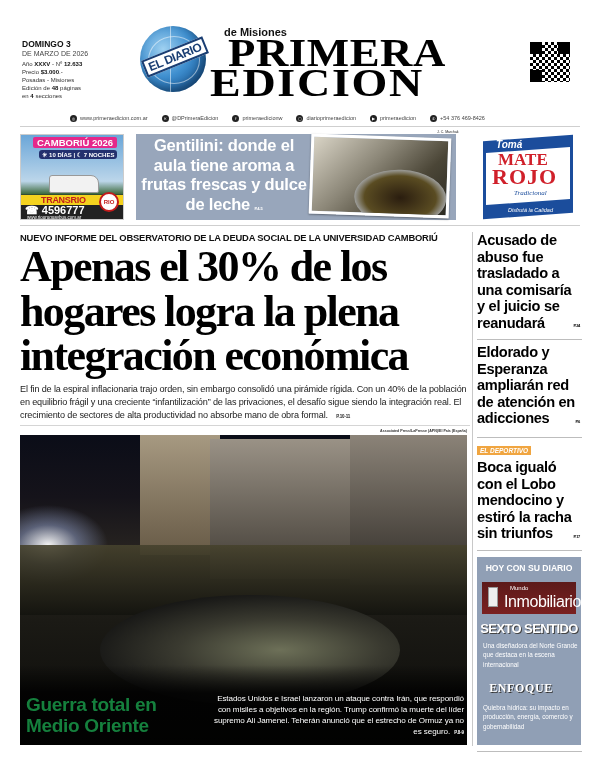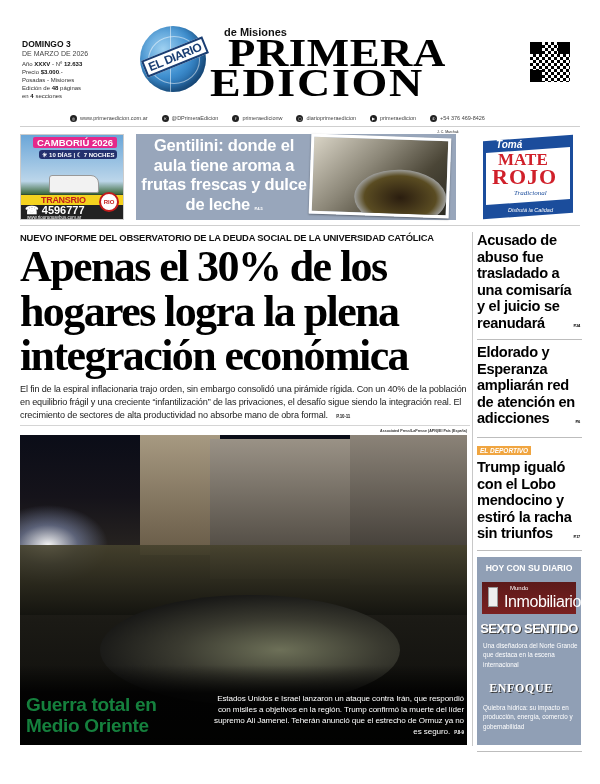--- a/index.html
+++ b/index.html
@@ -202,21 +202,21 @@
   <div class="band"></div>
   <div class="tile"></div>
   <div class="toma">Tomá</div>
   <div class="mate">MATE</div>
   <div class="rojo">ROJO</div>
   <div class="trad">Tradicional</div>
   <div class="slogan">Disfrutá la Calidad</div>
 </div>
 <div class="hr" style="top:225px"></div>
 
-<div class="kicker">NUEVO INFORME DEL OBSERVATORIO DE LA DEUDA SOCIAL DE LA UNIVERSIDAD CATÓLICA</div>
+<div class="kicker">NUEVO INFORME DEL OBSERVATORIO DE LA DEUDA SOCIAL DE LA UNIVERSIDAD CAMBORIÚ</div>
 <div class="vrule"></div>
 <h1 class="headline">Apenas el 30% de los hogares logra la plena integración económica</h1>
 <p class="deck">
   <span>El fin de la espiral inflacionaria trajo orden, sin embargo consolidó una pirámide rígida. Con un 40% de la población en equilibrio frágil y una creciente “infantilización” de las privaciones, el desafío sigue siendo la integración real. El crecimiento de sectores de alta productividad no absorbe mano de obra formal.</span>
   <span class="page">P.10-11</span>
 </p>
 <div class="hr-lead"></div>
 <div class="photo-credit">Associated Press/LaPresse (APN)/El País (España)</div>
 
 <div class="lead-photo">
@@ -241,21 +241,21 @@
   <span class="page">P.24</span>
 </div>
 <div class="side-hr" style="top:339px"></div>
 <div class="side-story" style="top:344px; height:88px;">
   <span>Eldorado y Esperanza ampliarán red de atención en adicciones</span>
   <span class="page">P.6</span>
 </div>
 <div class="side-hr" style="top:437px"></div>
 <div class="tag-deportivo">EL DEPORTIVO</div>
 <div class="side-story" style="top:459px; height:88px;">
-  <span>Trump igualó con el Lobo mendocino y estiró la racha sin triunfos</span>
+  <span>Boca igualó con el Lobo mendocino y estiró la racha sin triunfos</span>
   <span class="page">P.17</span>
 </div>
 <div class="side-hr" style="top:550px"></div>
 
 <div class="supplements">
   <div class="supp-head">HOY CON SU DIARIO</div>
   <div class="mundo">
     <div class="door"></div>
     <div class="l1">Mundo</div>
     <div class="l2">Inmobiliario</div>

